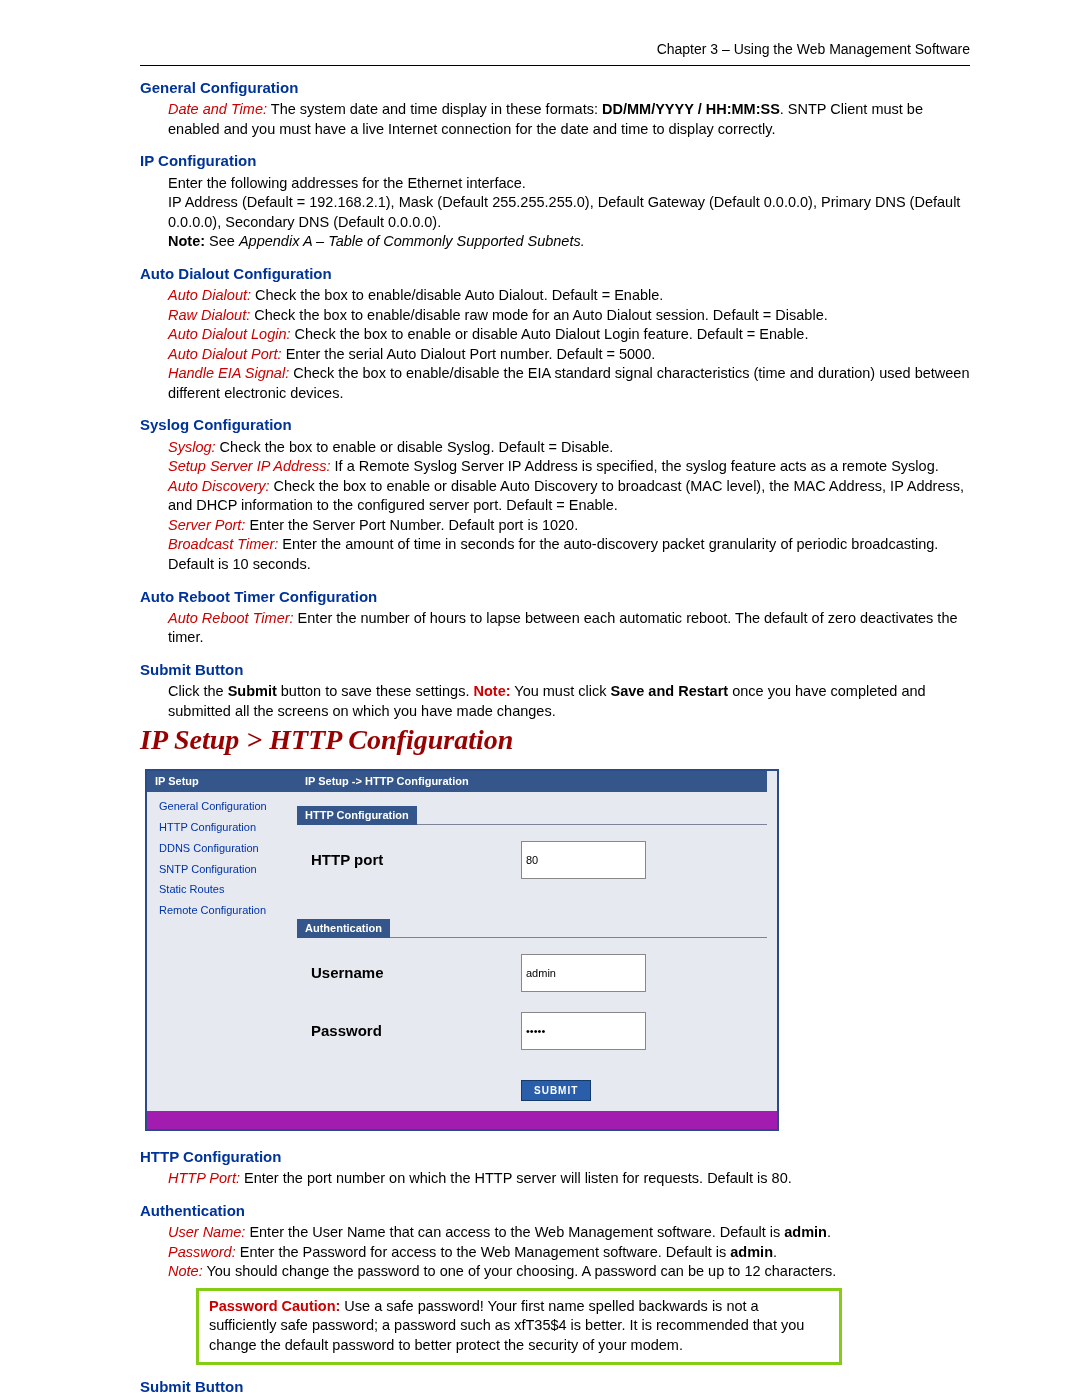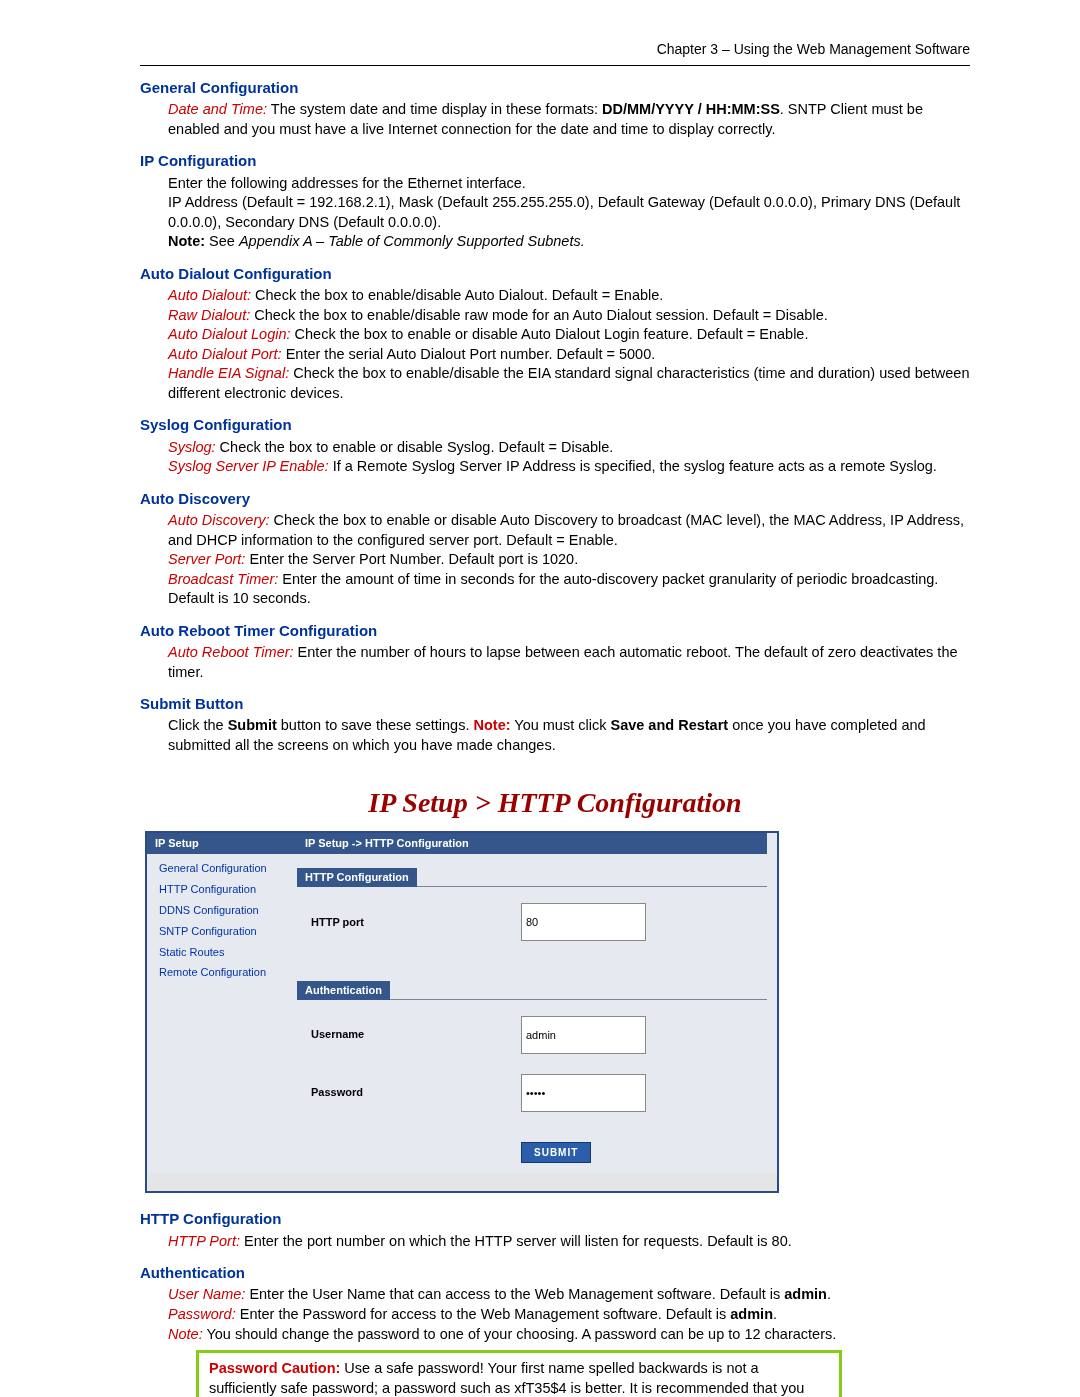--- a/index.html
+++ b/index.html
@@ -44,32 +44,30 @@
     font-weight: normal;
     font-style: italic;
   }
   .bold { font-weight: bold; }
   .italic { font-style: italic; }
   .big-red-title {
     color: #990000;
     font-weight: bold;
     font-style: italic;
     font-size: 28px;
-    margin-top: 28px;
     margin-bottom: 10px;
     font-family: Georgia, "Times New Roman", serif;
-    text-align: center;
   }
 
   
   .screenshot {
     width: 630px;
     margin-left: 5px;
     border: 2px solid #2a4a8a;
-    background: #e5e5e5;
+    background: #a21caf;
     font-size: 11px;
     display: flex;
     padding-bottom: 18px;
   }
   .side-nav {
     width: 150px;
     background: #e6e9f0;
     padding: 0;
   }
   .nav-header {
@@ -114,21 +112,21 @@
     margin-bottom: 12px;
   }
   .form-row {
     display: flex;
     align-items: center;
     margin: 16px 0 26px 14px;
   }
   .form-label {
     width: 210px;
     font-weight: bold;
-    font-size: 11px;
+    font-size: 15px;
   }
   .form-input {
     width: 125px;
     height: 16px;
     border: 1px solid #888;
     background: #fff;
     font-size: 11px;
     padding: 18px 4px;
     box-sizing: border-box;
   }
@@ -175,23 +173,22 @@
 
   <div class="section-h">Auto Dialout Configuration</div>
   <div class="indent1"><span class="term-red">Auto Dialout:</span><span> Check the box to enable/disable Auto Dialout. Default = Enable.</span></div>
   <div class="indent1"><span class="term-red">Raw Dialout:</span><span> Check the box to enable/disable raw mode for an Auto Dialout session. Default = Disable.</span></div>
   <div class="indent1"><span class="term-red">Auto Dialout Login:</span><span> Check the box to enable or disable Auto Dialout Login feature. Default = Enable.</span></div>
   <div class="indent1"><span class="term-red">Auto Dialout Port:</span><span> Enter the serial Auto Dialout Port number. Default = 5000.</span></div>
   <div class="indent1"><span class="term-red">Handle EIA Signal:</span><span>  Check the box to enable/disable the EIA standard signal characteristics (time and duration) used between different electronic devices.</span></div>
 
   <div class="section-h">Syslog Configuration</div>
   <div class="indent1"><span class="term-red">Syslog:</span><span>  Check the box to enable or disable Syslog. Default = Disable.</span></div>
-  <div class="indent1"><span class="term-red">Syslog Server IP Enable:</span><span> If a Remote Syslog Server IP Address is specified, the syslog feature acts as a remote Syslog.</span></div>
-
-  <div class="section-h">Auto Discovery</div>
+  <div class="indent1"><span class="term-red">Setup Server IP Address:</span><span> If a Remote Syslog Server IP Address is specified, the syslog feature acts as a remote Syslog.</span></div>
+
   <div class="indent1"><span class="term-red">Auto Discovery:</span><span> Check the box to enable or disable Auto Discovery to broadcast (MAC level), the MAC Address, IP Address, and DHCP information to the configured server port.  Default = Enable.</span></div>
   <div class="indent1"><span class="term-red">Server Port:</span><span> Enter the Server Port Number. Default port is 1020.</span></div>
   <div class="indent1"><span class="term-red">Broadcast Timer:</span><span> Enter the amount of time in seconds for the auto-discovery packet granularity of periodic broadcasting. Default is 10 seconds.</span></div>
 
   <div class="section-h">Auto Reboot Timer Configuration</div>
   <div class="indent1"><span class="term-red">Auto Reboot Timer:</span><span> Enter the number of hours to lapse between each automatic reboot. The default of zero deactivates the timer.</span></div>
 
   <div class="section-h">Submit Button</div>
   <div class="indent1">
     <span>Click the </span><span class="bold">Submit</span><span> button to save these settings. </span><span class="bold" style="color:#cc0000">Note:</span><span> You must click </span><span class="bold">Save and Restart</span><span> once you have completed and submitted all the screens on which you have made changes.</span>

